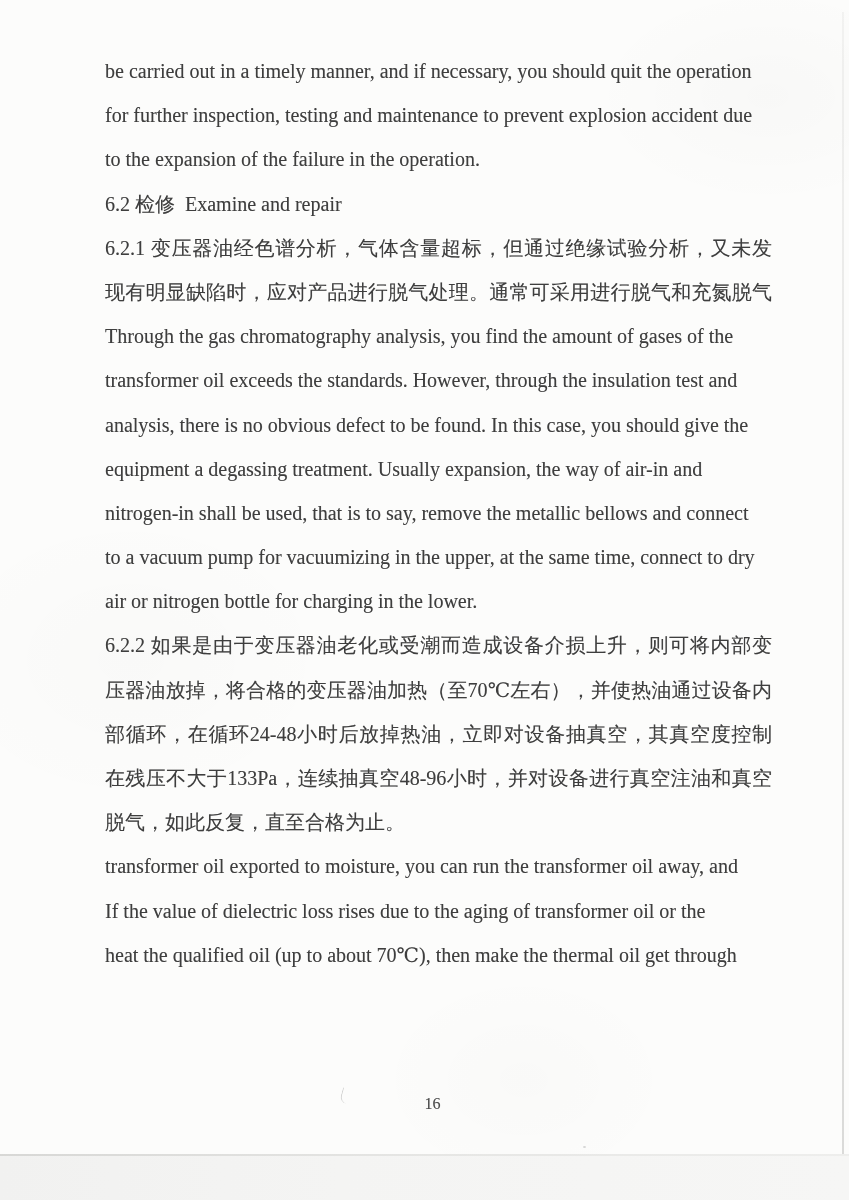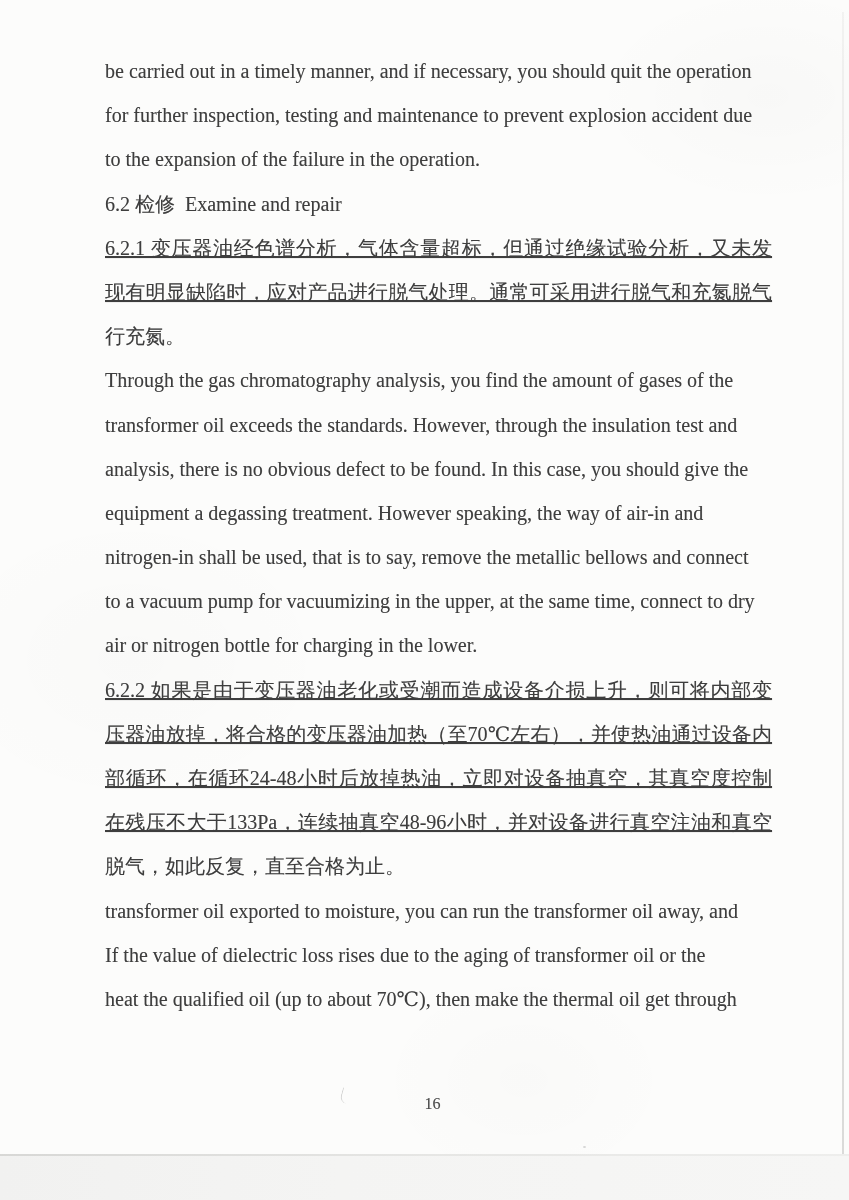--- a/index.html
+++ b/index.html
@@ -35,21 +35,20 @@
     line-height: 44.2px;
     font-size: 20px;
     white-space: pre-wrap;
     color: #3e3e3e;
     text-shadow: 0.2px 0.2px 0.5px rgba(62,62,62,0.35);
     text-align: left;
   }
   .line.flush {
     text-align: justify;
     text-align-last: justify;
-    text-decoration: underline;
   }
   .page-number {
     position: absolute;
     top: 1093px;
     left: 0;
     right: 8px;
     text-align: center;
     font-size: 16px;
     line-height: 22px;
     color: #4c4c4c;
@@ -118,28 +117,27 @@
       <div class="line">to the expansion of the failure in the operation.</div>
     </div>
 
     <div>
       <div class="line">6.2 检修  Examine and repair</div>
     </div>
 
     <div>
       <div class="line flush">6.2.1 变压器油经色谱分析，气体含量超标，但通过绝缘试验分析，又未发</div>
       <div class="line flush">现有明显缺陷时，应对产品进行脱气处理。通常可采用进行脱气和充氮脱气</div>
-      <div class="line">行充氮。</div>
     </div>
 
     <div>
       <div class="line">Through the gas chromatography analysis, you find the amount of gases of the</div>
       <div class="line">transformer oil exceeds the standards. However, through the insulation test and</div>
       <div class="line">analysis, there is no obvious defect to be found. In this case, you should give the</div>
-      <div class="line">equipment a degassing treatment. However speaking, the way of air-in and</div>
+      <div class="line">equipment a degassing treatment. Usually expansion, the way of air-in and</div>
       <div class="line">nitrogen-in shall be used, that is to say, remove the metallic bellows and connect</div>
       <div class="line">to a vacuum pump for vacuumizing in the upper, at the same time, connect to dry</div>
       <div class="line">air or nitrogen bottle for charging in the lower.</div>
     </div>
 
     <div>
       <div class="line flush">6.2.2 如果是由于变压器油老化或受潮而造成设备介损上升，则可将内部变</div>
       <div class="line flush">压器油放掉，将合格的变压器油加热（至70℃左右），并使热油通过设备内</div>
       <div class="line flush">部循环，在循环24-48小时后放掉热油，立即对设备抽真空，其真空度控制</div>
       <div class="line flush">在残压不大于133Pa，连续抽真空48-96小时，并对设备进行真空注油和真空</div>

